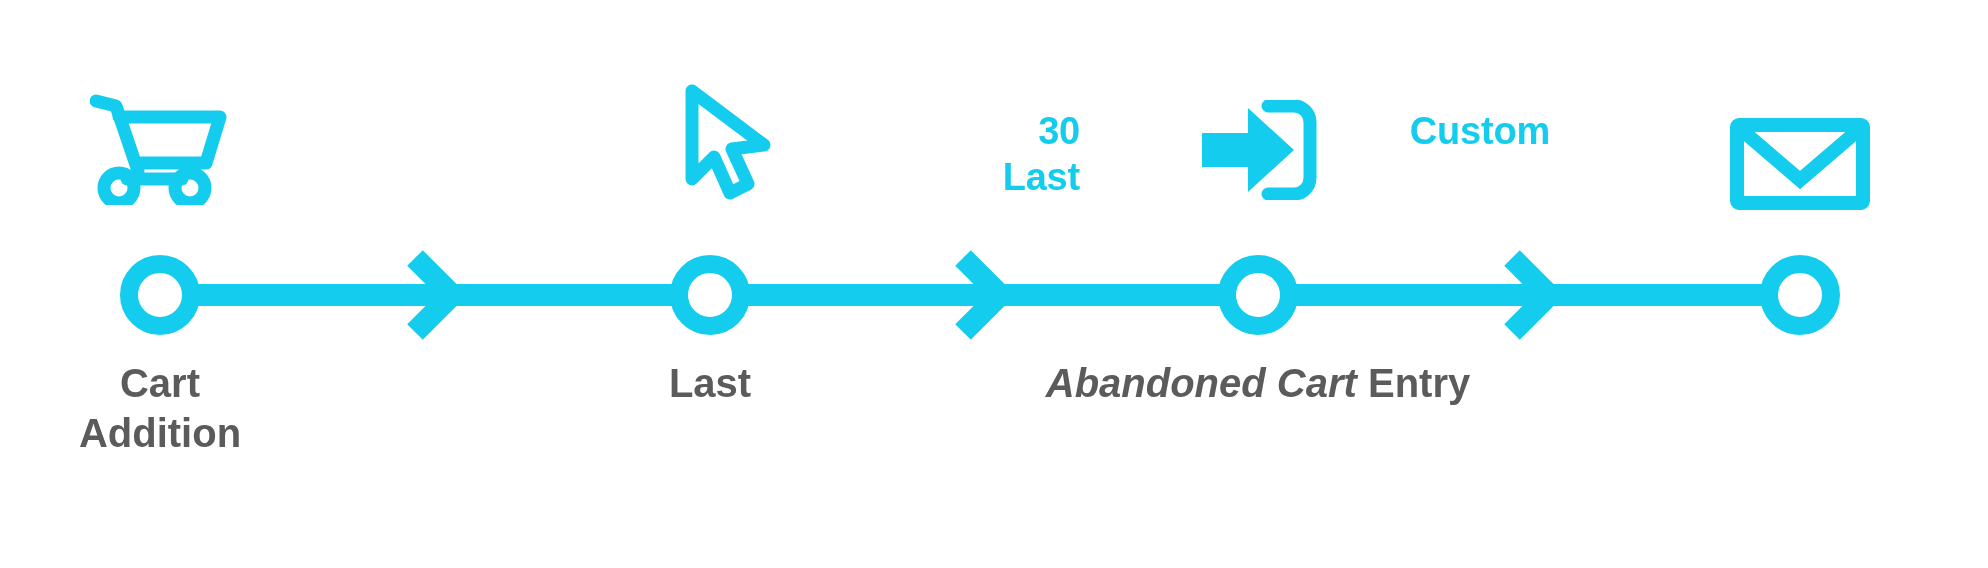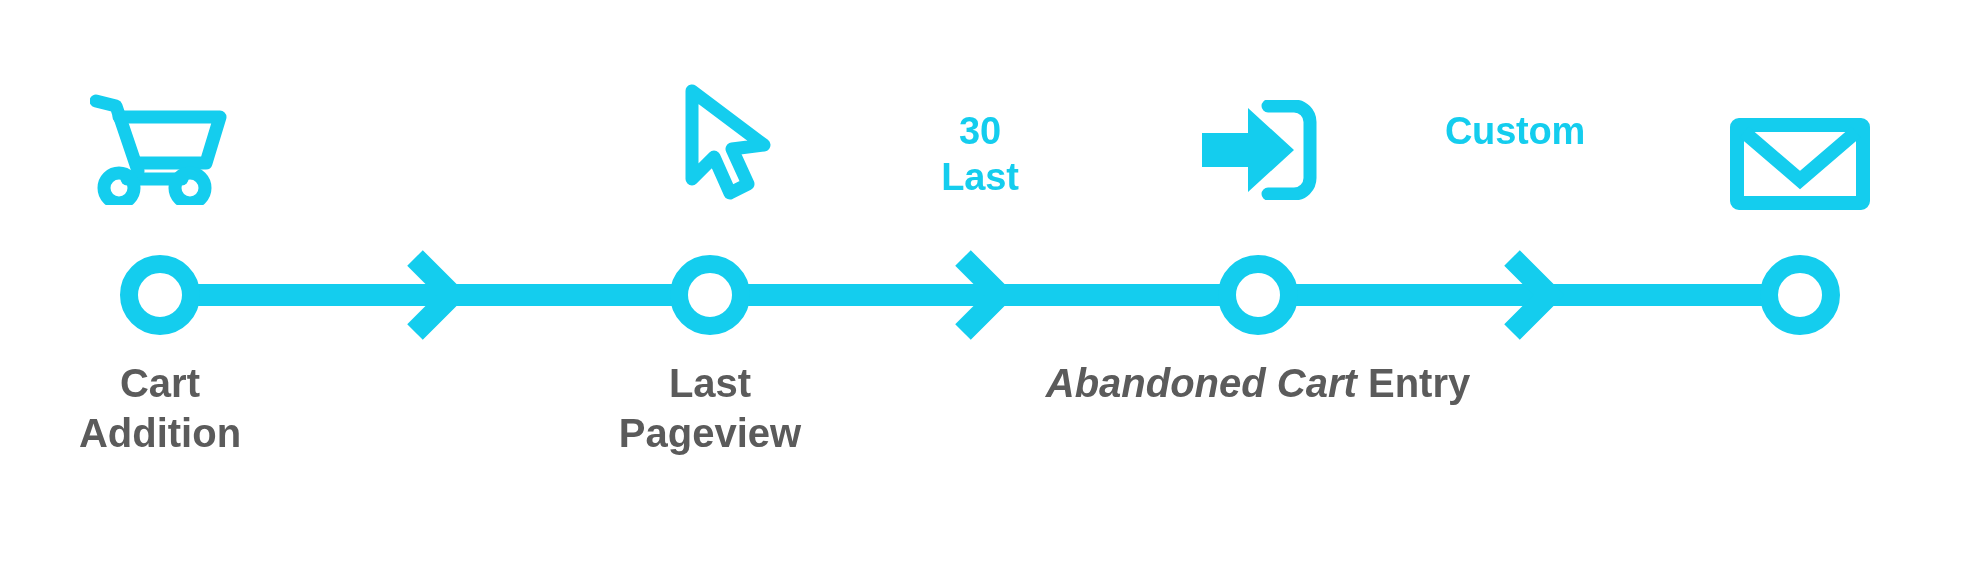--- a/index.html
+++ b/index.html
@@ -36,21 +36,21 @@
     position: absolute;
     display: flex;
     align-items: flex-end;
     justify-content: center;
   }
   .icon-slot svg { display: block; }
 
   
   .wait-label {
     position: absolute;
-    text-align: center;
+    text-align: right;
     color: #14CDEE;
     font-weight: bold;
     font-size: 38px;
     line-height: 46px;
     letter-spacing: -0.2px;
     white-space: nowrap;
     font-family: "Liberation Sans", sans-serif;
   }
   .wait-label .wl-line { display: block; }
 
@@ -117,32 +117,31 @@
       <rect x="7" y="7" width="126" height="78" rx="2" fill="none" stroke="#14CDEE" stroke-width="14"></rect>
       <polyline points="14,14 70,62 126,14" fill="none" stroke="#14CDEE" stroke-width="14" stroke-linejoin="miter" stroke-linecap="butt"></polyline>
     </svg>
   </div>
 
   <div class="wait-label" style="left:880px; top:108px; width:200px;">
     <span class="wl-line">30</span>
     <span class="wl-line">Last</span>
   </div>
 
-  <div class="wait-label" style="left:1400px; top:108px; width:230px;">
+  <div class="wait-label" style="left:1320px; top:108px; width:230px;">
     <span class="wl-line">Custom</span>
   </div>
 
   <div class="node-caption" style="left:-40px; top:358px; width:400px;">
     <span class="cap-line">Cart</span>
     <span class="cap-line">Addition</span>
   </div>
 
   <div class="node-caption" style="left:510px; top:358px; width:400px;">
     <span class="cap-line">Last</span>
-    <span class="cap-line">Pageview</span>
   </div>
 
   <div class="node-caption" style="left:1008px; top:358px; width:500px;">
     <span class="cap-line">
       <span class="cap-em">Abandoned Cart</span><span> Entry</span>
     </span>
   </div>
 
 
 </div>

